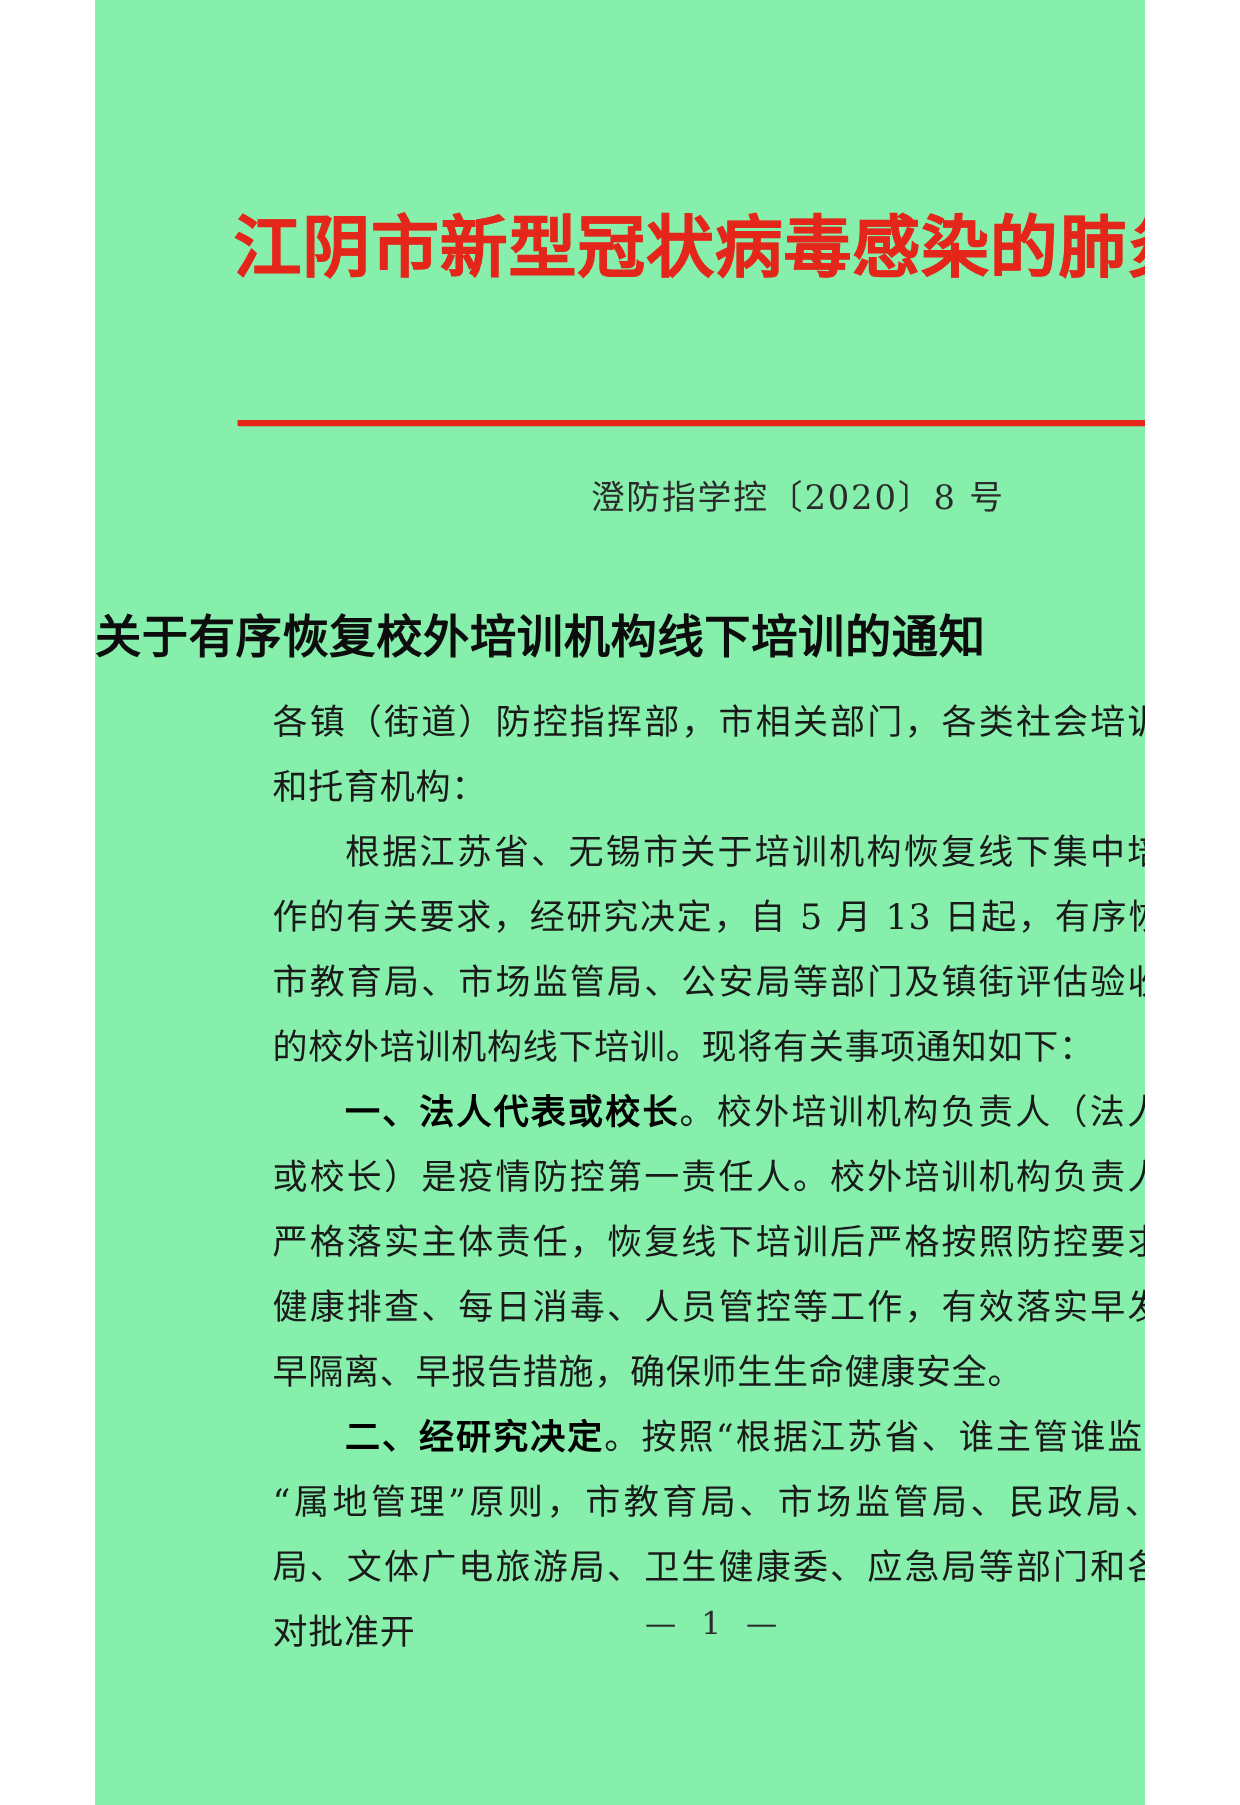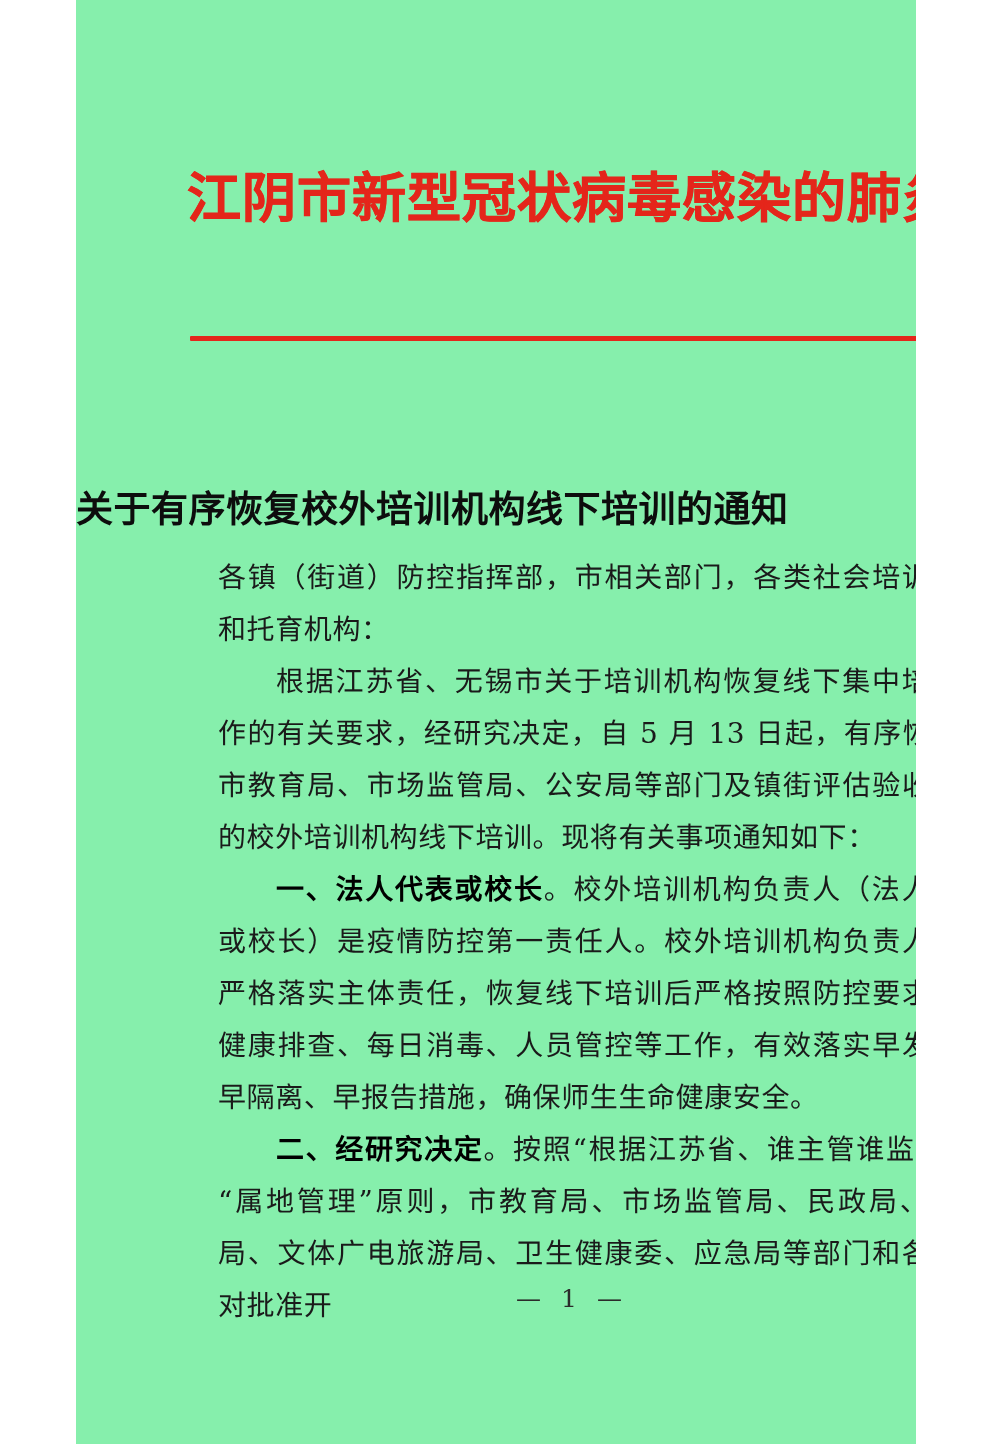--- a/index.html
+++ b/index.html
@@ -136,20 +136,21 @@
 <body>
 
 <div class="page">
 
   <div class="letterhead">
     <span class="letterhead-line">江阴市新型冠状病毒感染的肺炎</span>
   </div>
 
   <div class="red-rule"></div>
 
+  <div class="doc-number">澄防指学控〔2020〕8 号</div>
 
   <div class="doc-title">关于有序恢复校外培训机构线下培训的通知</div>
 
   <div class="body-block">
 
     <p class="para">各镇（街道）防控指挥部，市相关部门，各类社会培训机构和托育机构：</p>
 
     <p class="para indent">根据江苏省、无锡市关于培训机构恢复线下集中培训工作的有关要求，经研究决定，自 5 月 13 日起，有序恢复经市教育局、市场监管局、公安局等部门及镇街评估验收合格的校外培训机构线下培训。现将有关事项通知如下：</p>
 
     <p class="para indent">

